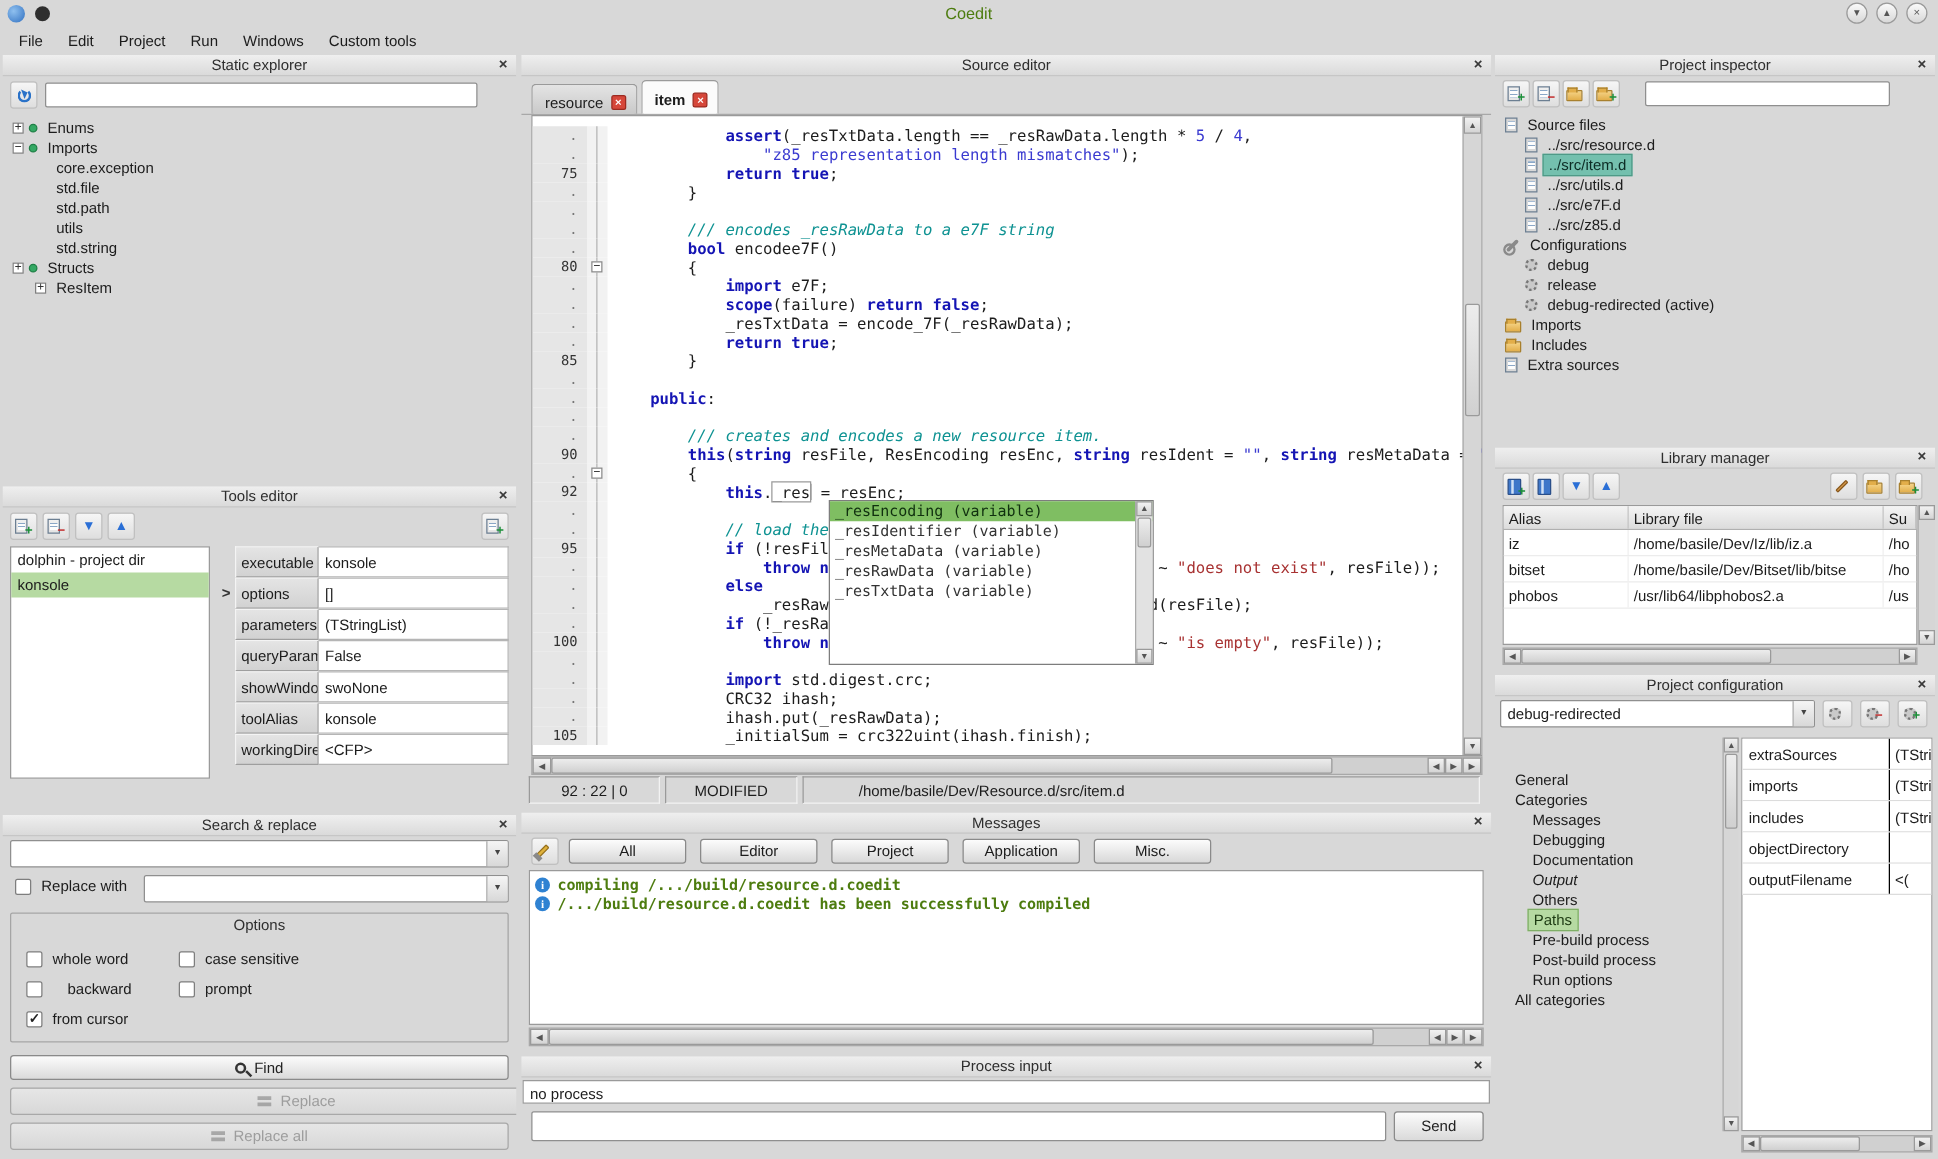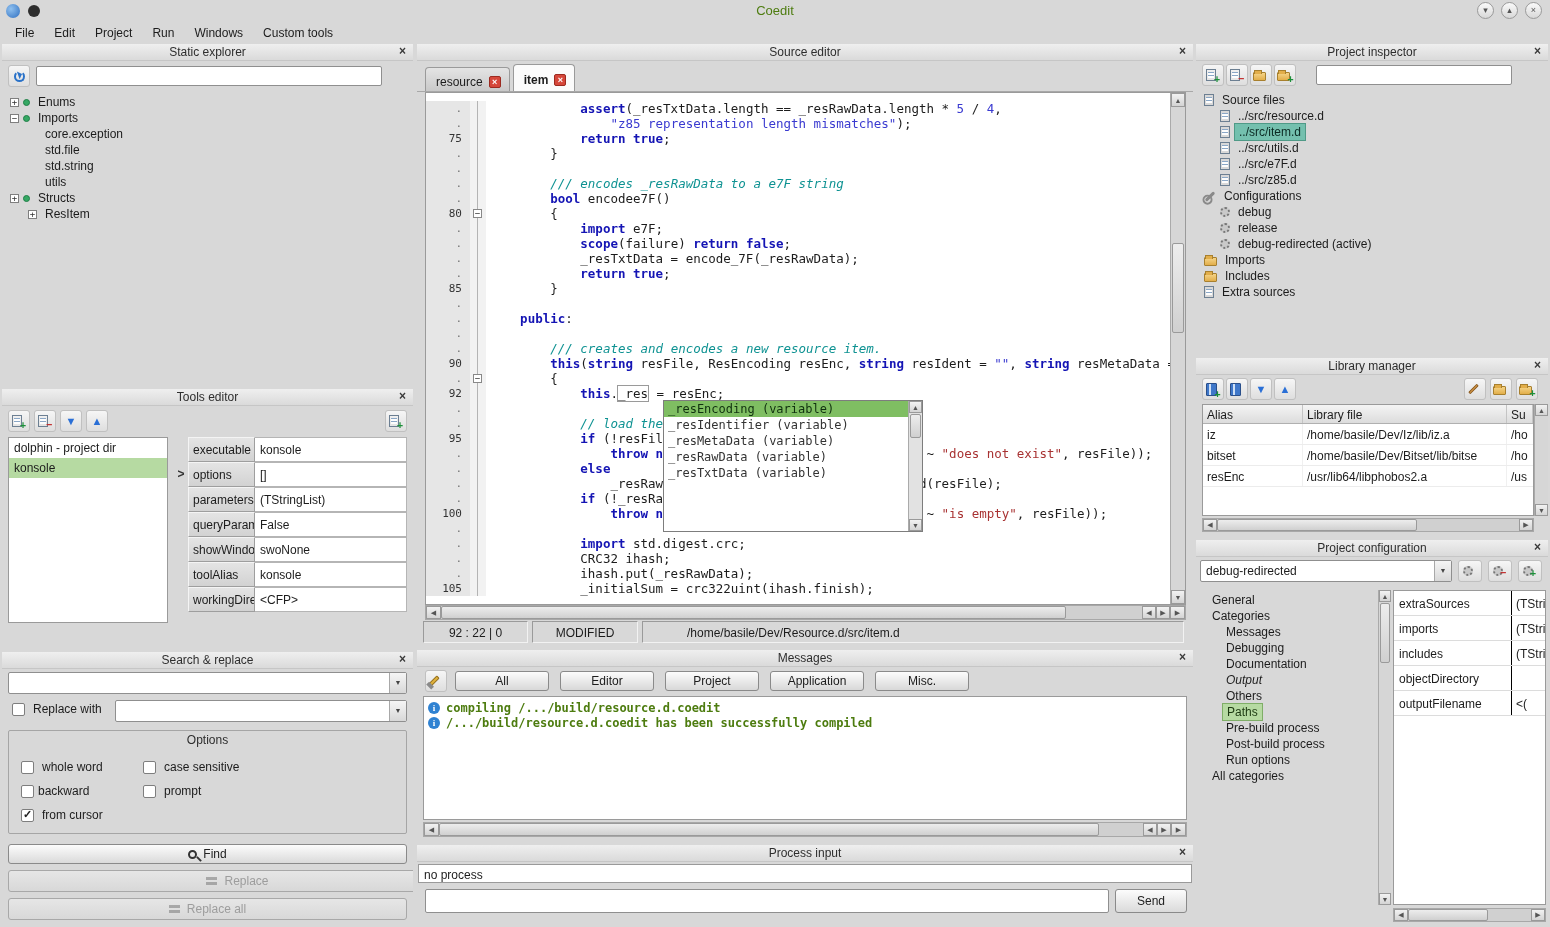--- a/index.html
+++ b/index.html
@@ -167,25 +167,29 @@
       <div class="tree-row" style="padding-left: 24px;">
         <span class="exp-spacer"></span>
         <span class="tree-label">core.exception</span>
       </div>
       <div class="tree-row" style="padding-left: 24px;">
         <span class="exp-spacer"></span>
         <span class="tree-label">std.file</span>
       </div>
       <div class="tree-row" style="padding-left: 24px;">
         <span class="exp-spacer"></span>
-        <span class="tree-label">std.string</span>
+        <span class="tree-label">std.path</span>
       </div>
       <div class="tree-row" style="padding-left: 24px;">
         <span class="exp-spacer"></span>
         <span class="tree-label">utils</span>
+      </div>
+      <div class="tree-row" style="padding-left: 24px;">
+        <span class="exp-spacer"></span>
+        <span class="tree-label">std.string</span>
       </div>
       <div class="tree-row" style="padding-left: 6px;">
         <span class="expander">+</span>
         <span class="ic ic-dot"></span>
         <span class="tree-label">Structs</span>
       </div>
       <div class="tree-row" style="padding-left: 24px;">
         <span class="expander">+</span>
         <span class="tree-label">ResItem</span>
       </div>
@@ -272,21 +276,21 @@
     <span class="val"></span>
     <span class="arrow">▼</span>
   </div>
   <div class="groupbox" style="left:6px;top:78px;width:399px;height:104px">
     <div class="gb-title">Options</div>
     <div id="sr-col1" style="position:absolute;left:12px;top:24px">
         <div style="display: flex; align-items: center; gap: 8px; height: 24px;">
           <span class="checkbox"></span>
           <span>whole word</span>
         </div>
-        <div style="display: flex; align-items: center; gap: 4px; height: 24px;">
+        <div style="display: flex; align-items: center; gap: 20px; height: 24px;">
           <span class="checkbox"></span>
           <span>backward</span>
         </div>
         <div style="display: flex; align-items: center; gap: 8px; height: 24px;">
           <span class="checkbox checked"></span>
           <span>from cursor</span>
         </div>
       </div>
     <div id="sr-col2" style="position:absolute;left:134px;top:24px">
         <div style="display: flex; align-items: center; gap: 8px; height: 24px;">
@@ -560,21 +564,21 @@
           <span class="lm-cell" style="width: 100px;">iz</span>
           <span class="lm-cell" style="width: 204px;">/home/basile/Dev/Iz/lib/iz.a</span>
           <span class="lm-cell" style="flex: 1 1 0%; border-right: none;">/ho</span>
         </div>
         <div class="lm-row">
           <span class="lm-cell" style="width: 100px;">bitset</span>
           <span class="lm-cell" style="width: 204px;">/home/basile/Dev/Bitset/lib/bitse</span>
           <span class="lm-cell" style="flex: 1 1 0%; border-right: none;">/ho</span>
         </div>
         <div class="lm-row">
-          <span class="lm-cell" style="width: 100px;">resEnc</span>
+          <span class="lm-cell" style="width: 100px;">phobos</span>
           <span class="lm-cell" style="width: 204px;">/usr/lib64/libphobos2.a</span>
           <span class="lm-cell" style="flex: 1 1 0%; border-right: none;">/us</span>
         </div>
       </div>
   </div>
   <div class="vscroll" style="left:338px;top:46px;width:14px;height:112px;right:auto">
     <div class="sb-btn" style="width:13px;height:12px">▲</div>
     <div class="sb-btn" style="position:absolute;bottom:0;width:13px;height:12px">▼</div>
   </div>
   <div class="sb" style="left:6px;top:160px;width:332px;height:14px">
@@ -597,21 +601,21 @@
   <div class="tbtn" style="position:absolute;left:262px;top:20px;width:24px">
       <span class="ic ic-gear"></span>
     </div>
   <div class="tbtn" style="position:absolute;left:292px;top:20px;width:24px">
       <span class="ic ic-gear badge-minus"></span>
     </div>
   <div class="tbtn" style="position:absolute;left:322px;top:20px;width:24px">
       <span class="ic ic-gear badge-plus"></span>
     </div>
   <div id="pc-tree" style="position:absolute;left:4px;top:52px;width:176px;bottom:20px">
-      <div class="tree-row" style="padding-left: 8px;">
+      <div class="tree-row" style="padding-left: 8px; margin-top: 24px;">
         <span class="tree-label">General</span>
       </div>
       <div class="tree-row" style="padding-left: 8px;">
         <span class="tree-label">Categories</span>
       </div>
       <div class="tree-row" style="padding-left: 22px;">
         <span class="tree-label">Messages</span>
       </div>
       <div class="tree-row" style="padding-left: 22px;">
         <span class="tree-label">Debugging</span>

